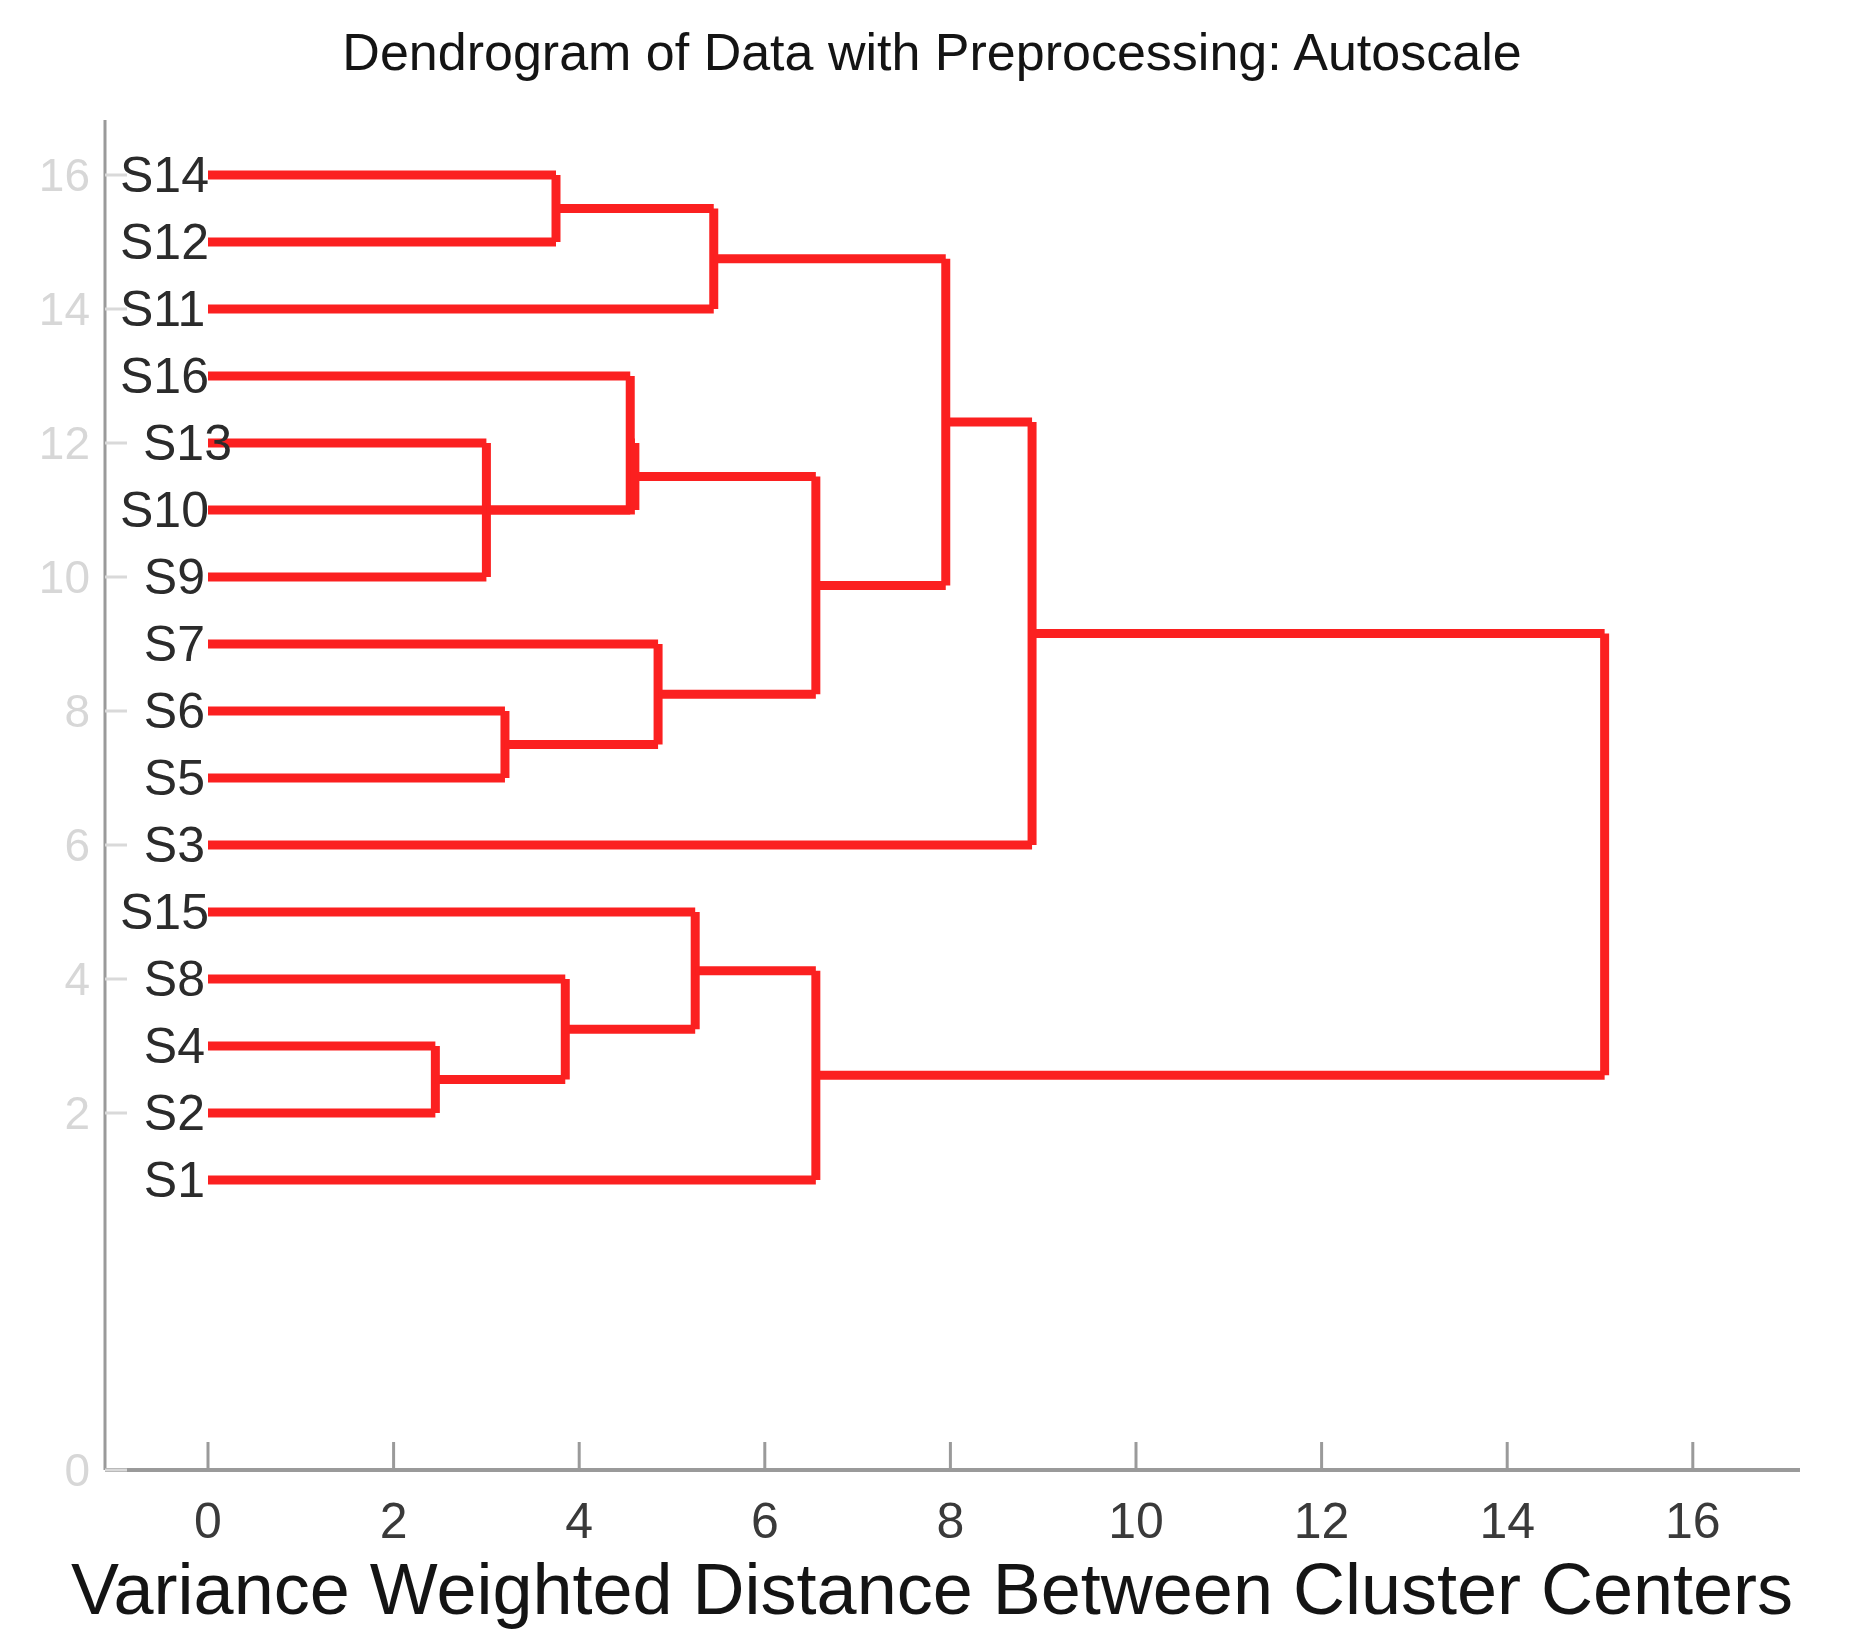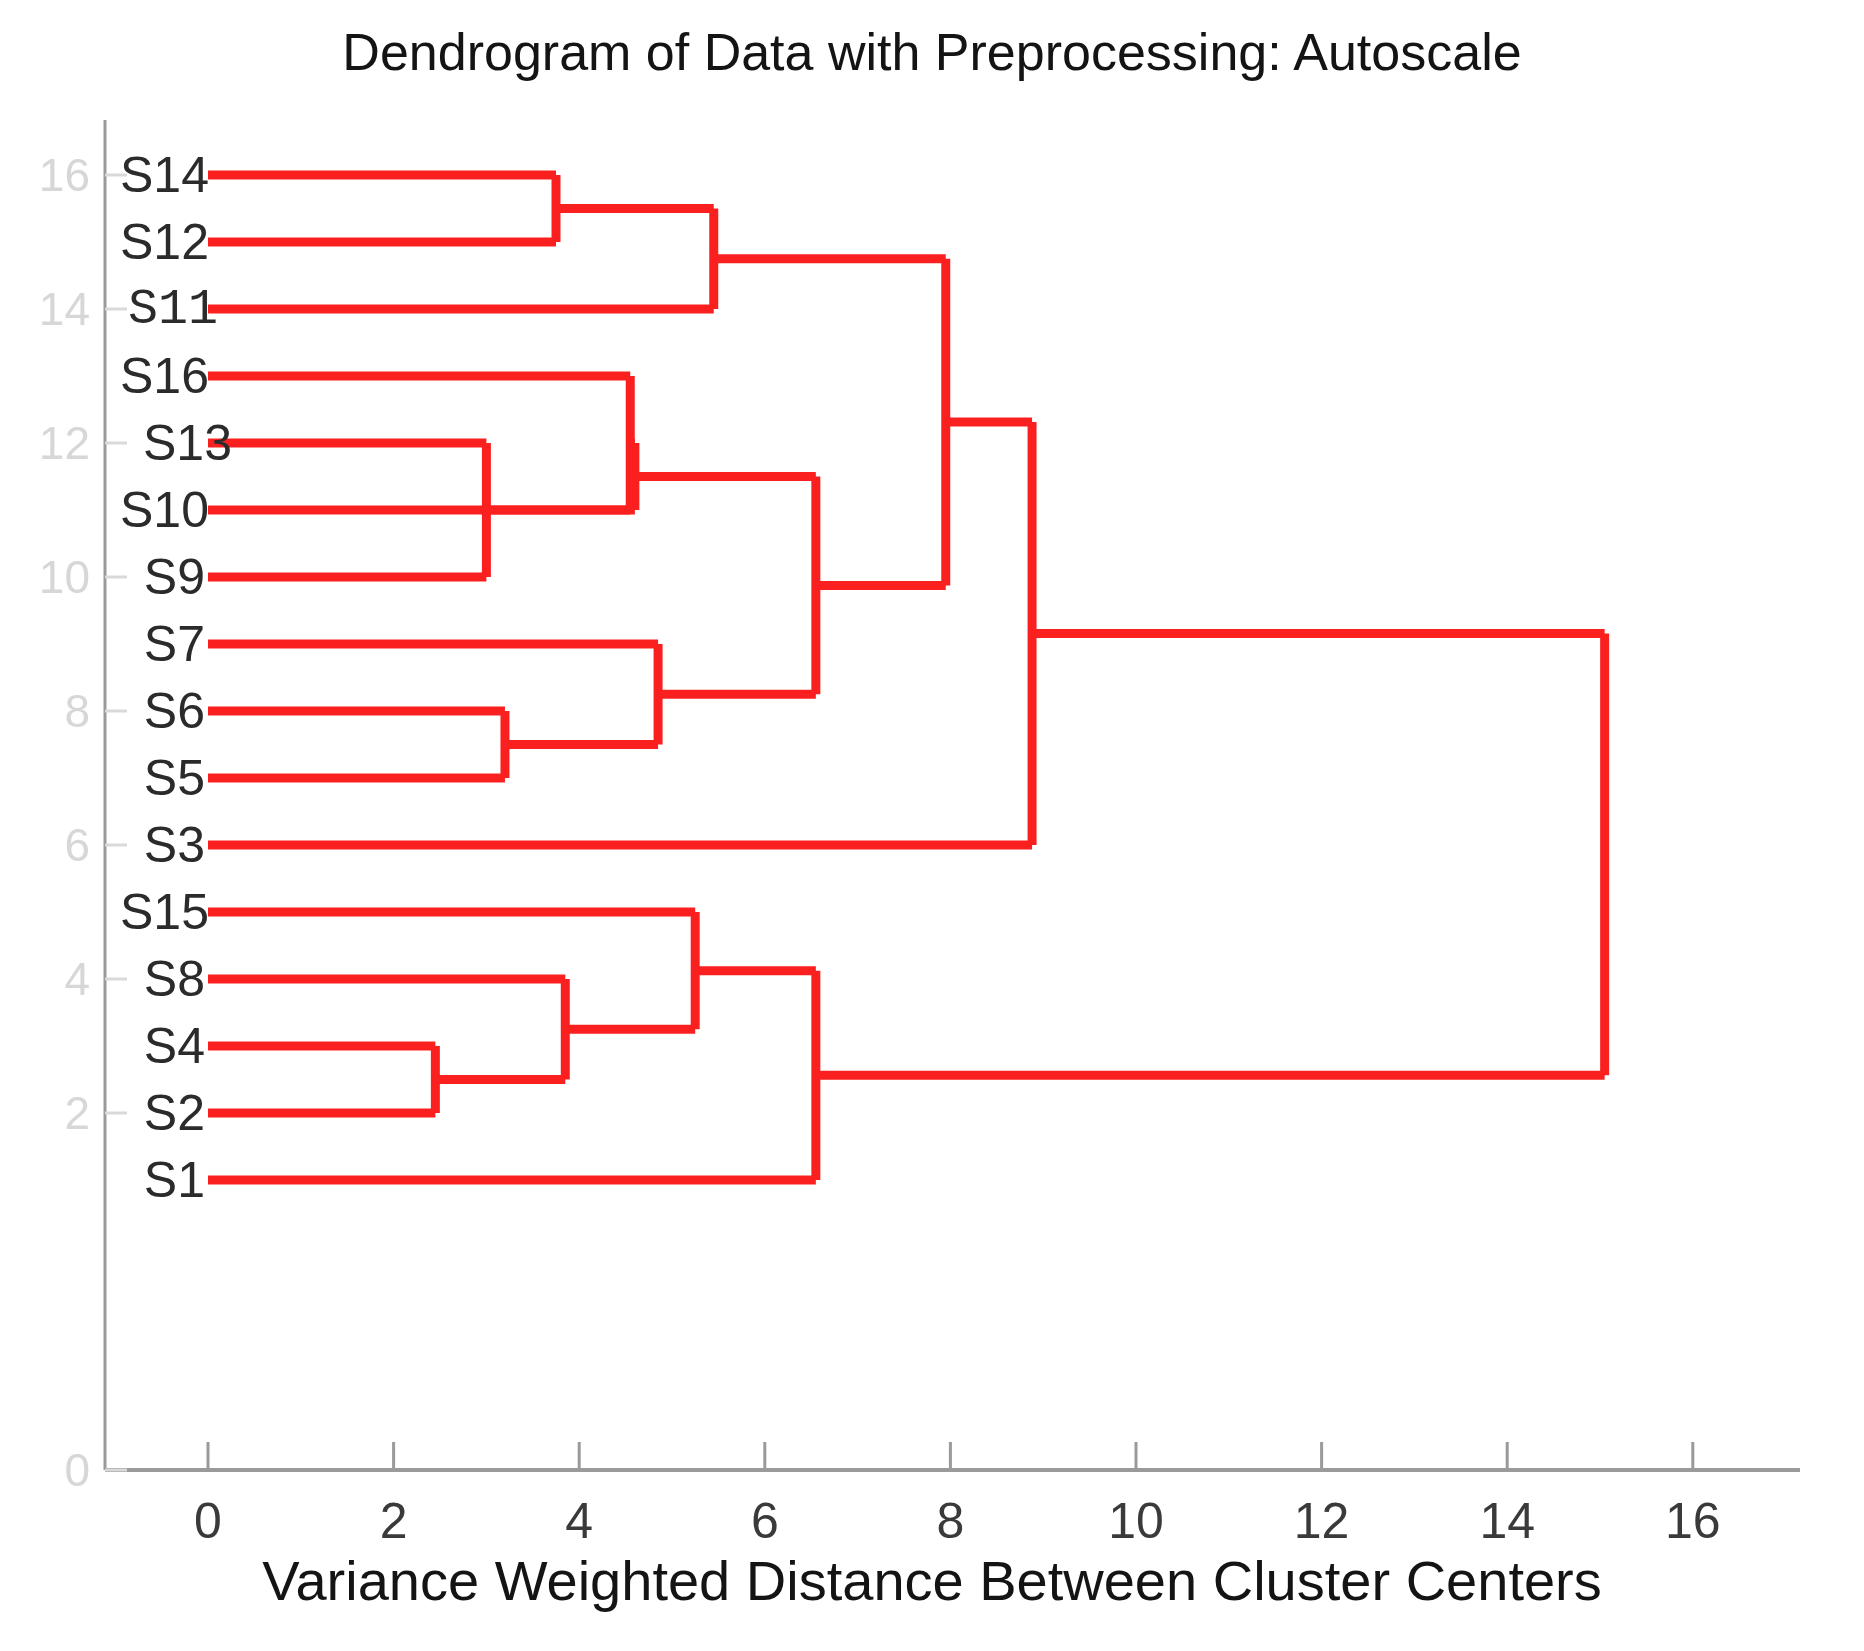--- a/index.html
+++ b/index.html
@@ -16,21 +16,21 @@
     position:absolute;left:0;top:22px;width:1864px;
     text-align:center;
     font-size:52px;font-weight:400;letter-spacing:0px;
     color:#141414;
     font-family:"Liberation Sans", sans-serif;
   }
 
   #xlabel{
     position:absolute;left:0;top:1548px;width:1864px;
     text-align:center;
-    font-size:56px;font-weight:400;
+    font-size:72px;font-weight:400;
     color:#141414;
     font-family:"Liberation Sans", sans-serif;
   }
 
   #plot{position:absolute;left:0;top:0;width:1864px;height:1651px;}
   #plot svg{display:block;}
 
   .ylabel{
     position:absolute;
     font-size:50px;
@@ -134,21 +134,21 @@
           <line x1="1032.064" y1="633.53125" x2="1604.64" y2="633.53125"></line>
           <line x1="815.8399999999999" y1="1075.3125" x2="1604.64" y2="1075.3125"></line>
           <line x1="1604.64" y1="633.53125" x2="1604.64" y2="1075.3125"></line>
         </g>
       </svg>
     </div>
 
   <div id="ylabels">
       <div class="ylabel" style="top: 175px; left: 120px; width: 85px; text-align: center;">S14</div>
       <div class="ylabel" style="top: 242px; left: 120px; width: 85px;">S12</div>
-      <div class="ylabel" style="top: 309px; left: 128px; width: 85px; font-family: Liberation Mono, monospace;">S11</div>
+      <div class="ylabel" style="top: 309px; left: 120px; width: 85px;">S11</div>
       <div class="ylabel" style="top: 376px; left: 120px; width: 85px;">S16</div>
       <div class="ylabel" style="top: 443px; left: 120px; width: 85px; margin-left: 23px;">S13</div>
       <div class="ylabel" style="top: 510px; left: 120px; width: 85px;">S10</div>
       <div class="ylabel" style="top: 577px; left: 120px; width: 85px;">S9</div>
       <div class="ylabel" style="top: 644px; left: 120px; width: 85px;">S7</div>
       <div class="ylabel" style="top: 711px; left: 120px; width: 85px;">S6</div>
       <div class="ylabel" style="top: 778px; left: 120px; width: 85px;">S5</div>
       <div class="ylabel" style="top: 845px; left: 120px; width: 85px;">S3</div>
       <div class="ylabel" style="top: 912px; left: 120px; width: 85px;">S15</div>
       <div class="ylabel" style="top: 979px; left: 120px; width: 85px;">S8</div>

